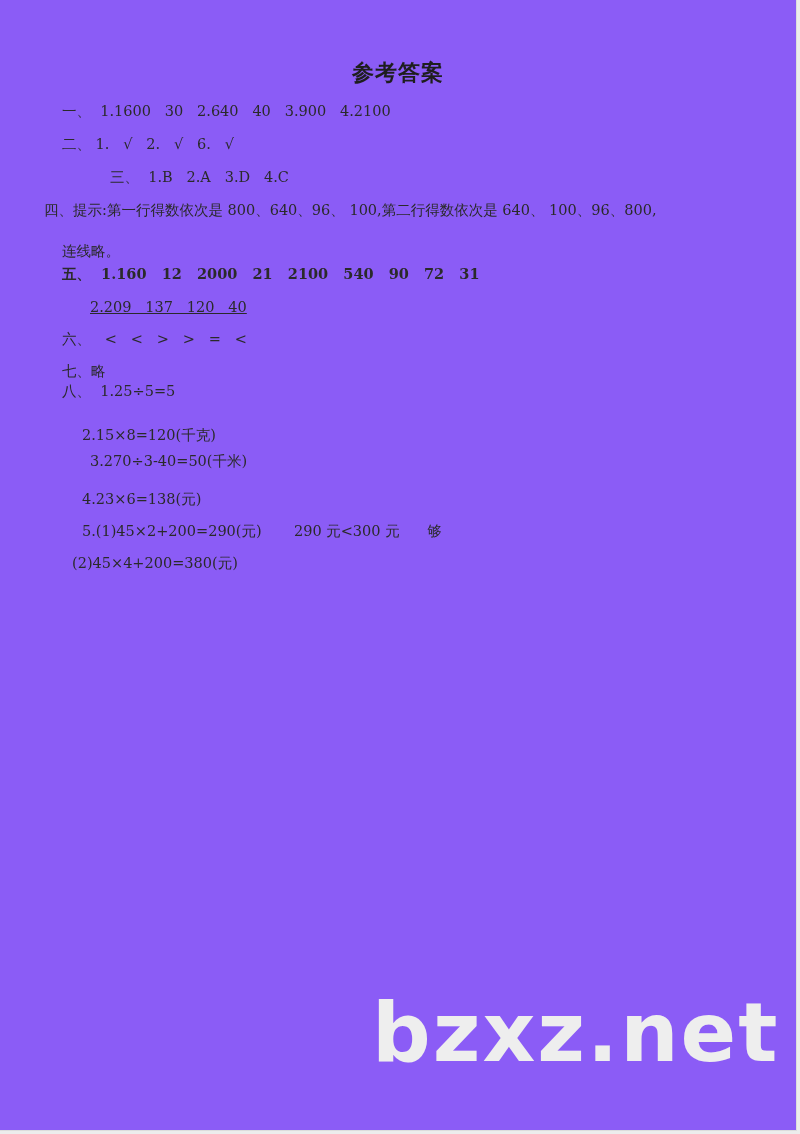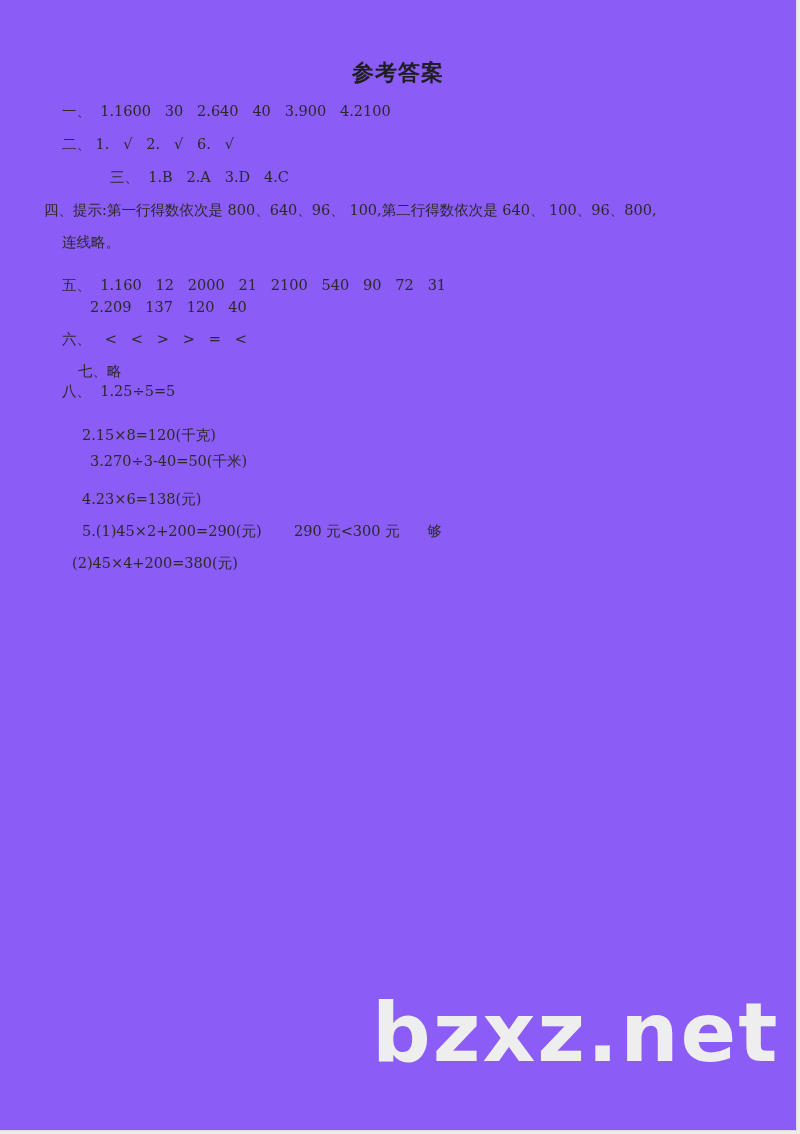--- a/index.html
+++ b/index.html
@@ -42,25 +42,25 @@
 </head>
 <body>
 
 <div class="page">
   <div class="title">参考答案</div>
 
   <div class="line" style="left:62px; top:101px;">一、  1.1600   30   2.640   40   3.900   4.2100</div>
   <div class="line" style="left:62px; top:134px;">二、 1.   √   2.   √   6.   √</div>
   <div class="line" style="left:62px; top:167px;margin-left:48px;">三、  1.B   2.A   3.D   4.C</div>
   <div class="line" style="left:44px; top:200px;">四、提示:第一行得数依次是 800、640、96、 100,第二行得数依次是 640、 100、96、800,</div>
-  <div class="line" style="left:62px; top:232px;">连线略。</div>
-  <div class="line" style="left:62px; top:275px;">五、  1.160   12   2000   21   2100   540   90   72   31</div>
-  <div class="line" style="left:90px; top:297px;">2.209   137   120   40</div>
+  <div class="line" style="left:62px; top:241px;">连线略。</div>
+  <div class="line" style="left:62px; top:264px;font-weight:bold;">五、  1.160   12   2000   21   2100   540   90   72   31</div>
+  <div class="line" style="left:90px; top:297px;text-decoration:underline;">2.209   137   120   40</div>
   <div class="line" style="left:62px; top:329px;">六、   &lt;   &lt;   &gt;   &gt;   =   &lt;</div>
-  <div class="line" style="left:62px; top:361px;margin-left:16px;">七、略</div>
+  <div class="line" style="left:62px; top:361px;">七、略</div>
   <div class="line" style="left:62px; top:381px;">八、  1.25÷5=5</div>
   <div class="line" style="left:82px; top:425px;text-align:right;">2.15×8=120(千克)</div>
   <div class="line" style="left:90px; top:451px;">3.270÷3-40=50(千米)</div>
   <div class="line" style="left:82px; top:489px;text-align:right;">4.23×6=138(元)</div>
   <div class="line" style="left:82px; top:521px;">5.(1)45×2+200=290(元)       290 元&lt;300 元      够</div>
   <div class="line" style="left:72px; top:553px;">(2)45×4+200=380(元)</div>
 
   <div class="watermark">bzxz.net</div>
 </div>
 

